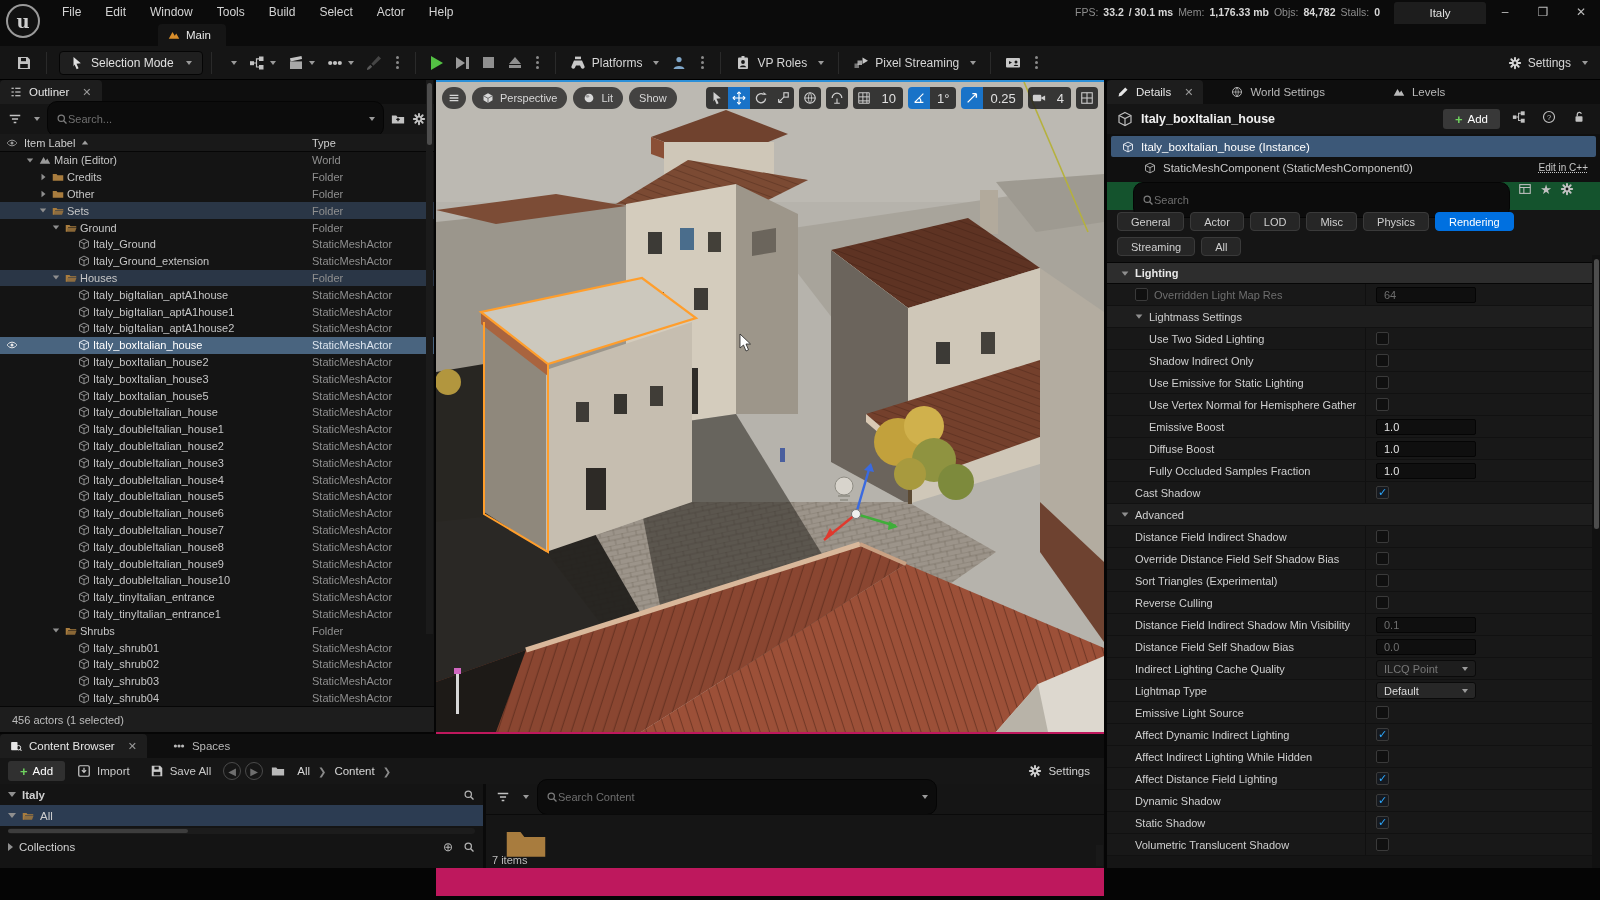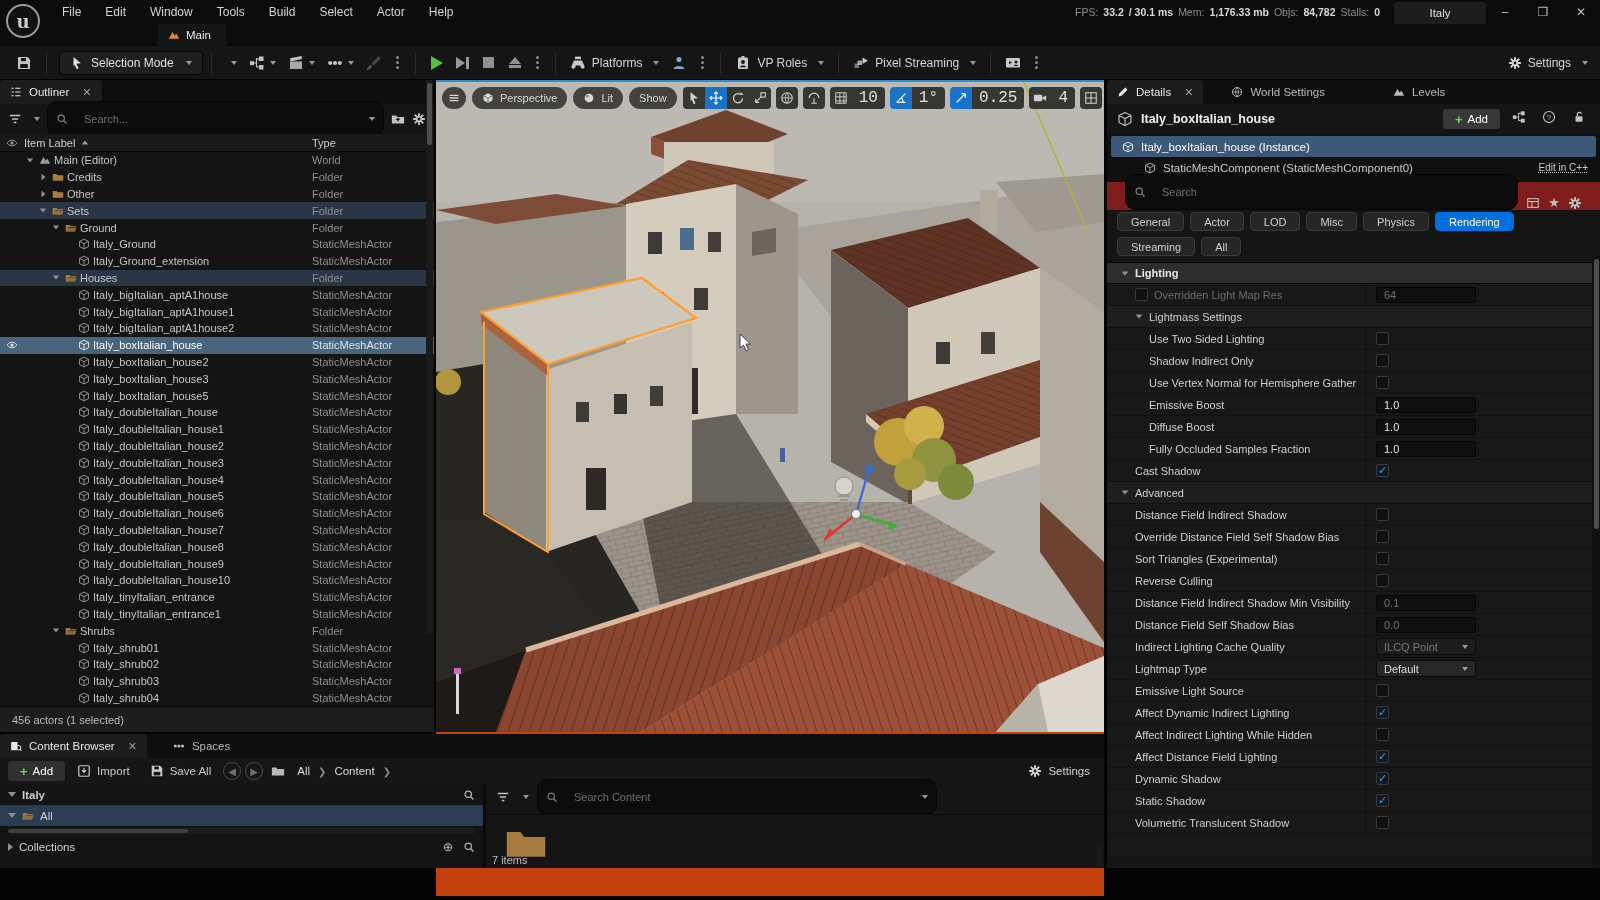--- a/index.html
+++ b/index.html
@@ -51,65 +51,65 @@
   .tb-label { font-size:12px; color:#d6d6d6; }
   .tb-group { display:flex; align-items:center; gap:6px; padding:0 6px; }
   #tb-settings { position:absolute; right:12px; display:flex; align-items:center; gap:6px; font-size:12px; color:#d6d6d6; }
 
   
   #outliner { position:absolute; left:0; top:80px; width:434px; height:652px; background:#151515; }
   #outliner-tabrow { height:24px; background:#0e0e0e; display:flex; }
   .panel-tab { height:24px; background:#1d1d1d; border-radius:4px 4px 0 0; display:flex; align-items:center; gap:7px; padding:0 10px; font-size:11.5px; color:#e6e6e6; }
   .tab-x { color:#9a9a9a; font-size:11px; margin-left:6px; }
   #outliner-toolbar { height:30px; display:flex; align-items:center; padding:0 8px; gap:7px; background:#151515; }
-  .searchpill { flex:1; height:36px; background:#0c0c0c; border:1px solid #050505; border-radius:10px; display:flex; align-items:center; padding:0 8px; gap:16px; color:#7d7d7d; }
+  .searchpill { flex:1; height:36px; background:#0c0c0c; border:1px solid #050505; border-radius:10px; display:flex; align-items:center; padding:0 8px; gap:0; color:#7d7d7d; }
   .searchpill input { flex:1; background:transparent; border:none; outline:none; color:#cfcfcf; font-size:11px; font-family:"Liberation Sans",sans-serif; }
   .searchpill input::placeholder { color:#6f6f6f; }
   #outliner-header { height:18px; background:#191919; border-bottom:1px solid #060606; display:flex; align-items:center; font-size:11px; color:#cfcfcf; position:relative; }
   #outliner-header .hdr-type { position:absolute; left:312px; }
   #outliner-rows { position:relative; height:554px; overflow:hidden; background:#141414; }
   .orow { height:16.8px; display:flex; align-items:center; position:relative; font-size:11px; color:#c6c6c6; }
   .orow .typecol { position:absolute; left:312px; color:#8f8f8f; }
   .orow.sel { background:#49647f; color:#fff; }
   .orow.sel .typecol { color:#dbe4ee; }
   .orow.hl { background:#2a3646; }
   .orow .eyecell { width:24px; display:flex; justify-content:center; color:#e8e8e8; flex:none; }
   .orow .expander { width:12px; display:flex; justify-content:center; flex:none; }
   .orow .oicon { width:18px; display:flex; justify-content:center; flex:none; }
   #outliner-scroll { position:absolute; right:1px; top:0; width:7px; height:554px; background:#1b1b1b; }
   #outliner-scroll i { position:absolute; top:3px; left:1px; width:5px; height:62px; background:#4d4d4d; border-radius:3px; }
   #outliner-status { height:26px; background:#1d1d1d; border-top:1px solid #060606; display:flex; align-items:center; padding-left:12px; font-size:11px; color:#bdbdbd; }
 
   
-  #viewport { position:absolute; left:436px; top:80px; width:668px; height:816px; background:#c2410c; overflow:hidden; border-top:2px solid #2b8fd8; }
+  #viewport { position:absolute; left:436px; top:80px; width:668px; height:816px; background:#be185d; overflow:hidden; border-top:2px solid #2b8fd8; }
   #vp-scene { position:absolute; left:0; top:0; }
   #vp-toolbar { position:absolute; left:0; top:4px; width:668px; height:24px; display:flex; align-items:center; padding:0 6px; gap:6px; z-index:10; }
   .vp-pill { height:22px; background:rgba(40,40,40,0.82); border-radius:11px; color:#d8d8d8; font-size:11px; display:flex; align-items:center; gap:6px; padding:0 10px; }
   .vp-sq { width:22px; height:22px; background:rgba(30,30,30,0.85); display:flex; align-items:center; justify-content:center; color:#cfcfcf; }
   .vp-sq.first { border-radius:4px 0 0 4px; }
   .vp-sq.last { border-radius:0 4px 4px 0; }
   .vp-sq.on { background:#1973c8; color:#fff; }
-  .vp-val { height:22px; background:rgba(30,30,30,0.85); color:#e0e0e0; font-size:16px; display:flex; align-items:center; padding:0 7px; border-radius:0 4px 4px 0;font-family:Liberation Mono, monospace; }
+  .vp-val { height:22px; background:rgba(30,30,30,0.85); color:#e0e0e0; font-size:13px; display:flex; align-items:center; padding:0 7px; border-radius:0 4px 4px 0; }
   #vp-right { margin-left:auto; display:flex; align-items:center; gap:5px; }
   .vp-group { display:flex; }
 
   
   #details { position:absolute; left:1107px; top:80px; width:493px; height:788px; background:#151515; }
   #det-tabrow { height:24px; background:#0e0e0e; display:flex; }
   .det-tab-idle { height:24px; display:flex; align-items:center; gap:7px; padding:0 14px; font-size:11.5px; color:#b9b9b9; }
   #det-header { height:30px; display:flex; align-items:center; gap:8px; padding:0 10px; background:#151515; }
   #det-header .aname { font-size:12.5px; font-weight:bold; color:#efefef; flex:1; }
   #add-btn { height:20px; background:#383838; border-radius:3px; display:flex; align-items:center; gap:5px; padding:0 12px; font-size:11.5px; color:#fff; }
   #add-btn .plus { color:#6fd35f; font-weight:bold; font-size:13px; }
   .det-hicon { color:#c2c2c2; padding:0 4px; }
   #det-comp { background:#101010; padding:2px 4px 4px; }
   .comp-row { height:21px; display:flex; align-items:center; gap:7px; font-size:11.5px; }
   .comp-row.sel { background:#3c5878; border-radius:2px; color:#fff; }
   .comp-row .editcpp { margin-left:auto; margin-right:8px; font-size:10px; color:#c9c9c9; text-decoration:underline dotted; }
-  #det-search { height:28px; display:flex; align-items:flex-end; gap:8px; padding:0 18px; background:#7f1d1d; }
+  #det-search { height:28px; display:flex; align-items:flex-start; gap:8px; padding:0 26px; background:#14532d; }
   #det-chips { padding:2px 10px 6px; background:#151515; display:flex; flex-wrap:wrap; gap:6px; }
   .chip { height:19px; padding:0 13px; background:#262626; border:1px solid #3a3a3a; border-radius:4px; font-size:11px; color:#cfcfcf; display:flex; align-items:center; }
   .chip.on { background:#0070e0; border-color:#0070e0; color:#fff; }
   #det-props { position:relative; background:#181818; height:594px; overflow:hidden; border-top:1px solid #060606;text-align:center; }
   .prow { height:22px; display:flex; align-items:center; border-bottom:1px solid #111; position:relative; font-size:11px; }
   .prow .pname { width:258px; flex:none; color:#cfcfcf; white-space:nowrap; overflow:hidden; display:flex; align-items:center; gap:6px; }
   .prow .pval { flex:1; display:flex; align-items:center; padding-left:10px; border-left:1px solid #101010; height:100%; }
   .prow.hdr { height:21px; background:#2d2d2d; border-bottom:1px solid #060606; }
   .prow.hdr .pname { font-weight:bold; color:#e8e8e8; }
   .prow.sub { background:#1e1e1e; }
@@ -1320,20 +1320,29 @@
             <span style="width: 36px; flex: 0 0 auto;"></span>
             <span>Shadow Indirect Only</span>
           </span>
           <span class="pval">
             <span class="cb"></span>
           </span>
         </div>
         <div class="prow">
           <span class="pname">
             <span style="width: 36px; flex: 0 0 auto;"></span>
+            <span>Use Emissive for Static Lighting</span>
+          </span>
+          <span class="pval">
+            <span class="cb"></span>
+          </span>
+        </div>
+        <div class="prow">
+          <span class="pname">
+            <span style="width: 36px; flex: 0 0 auto;"></span>
             <span>Use Vertex Normal for Hemisphere Gather</span>
           </span>
           <span class="pval">
             <span class="cb"></span>
           </span>
         </div>
         <div class="prow">
           <span class="pname">
             <span style="width: 36px; flex: 0 0 auto;"></span>
             <span>Emissive Boost</span>

